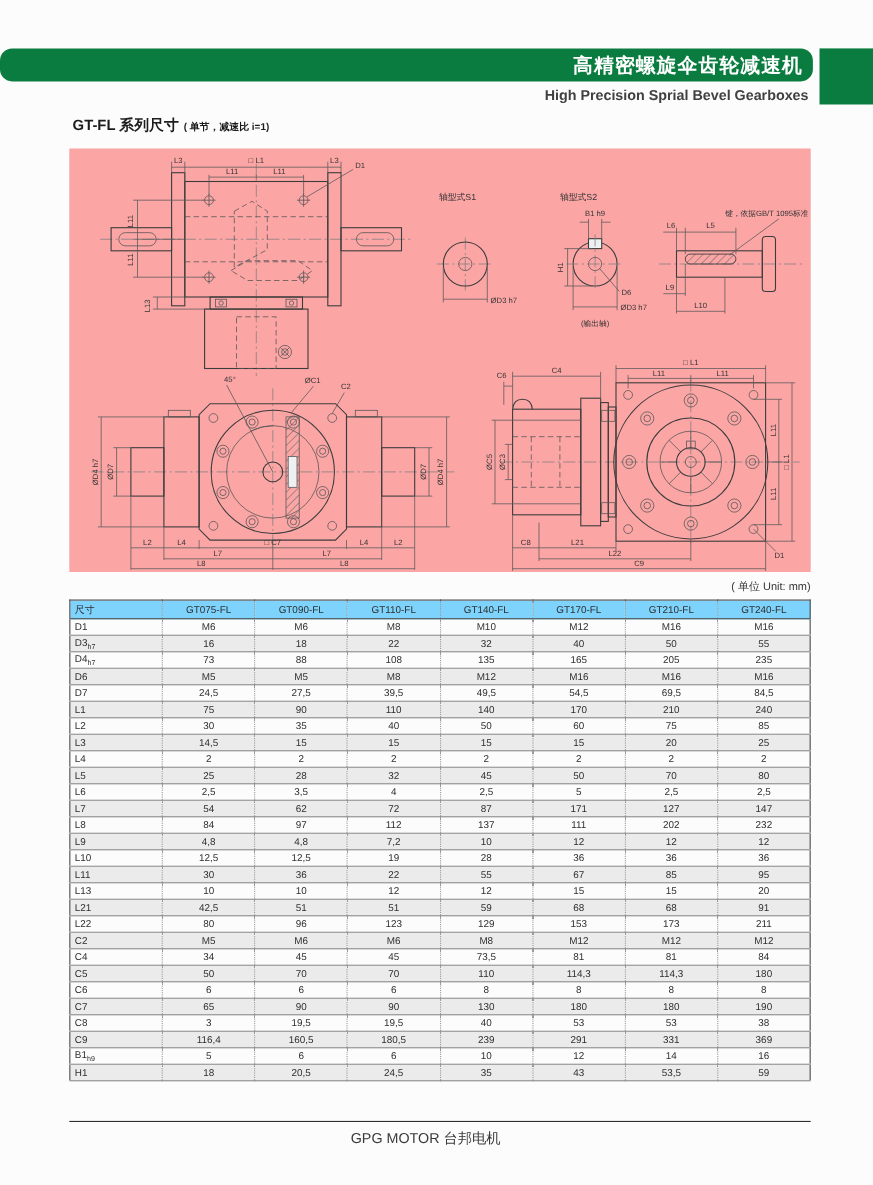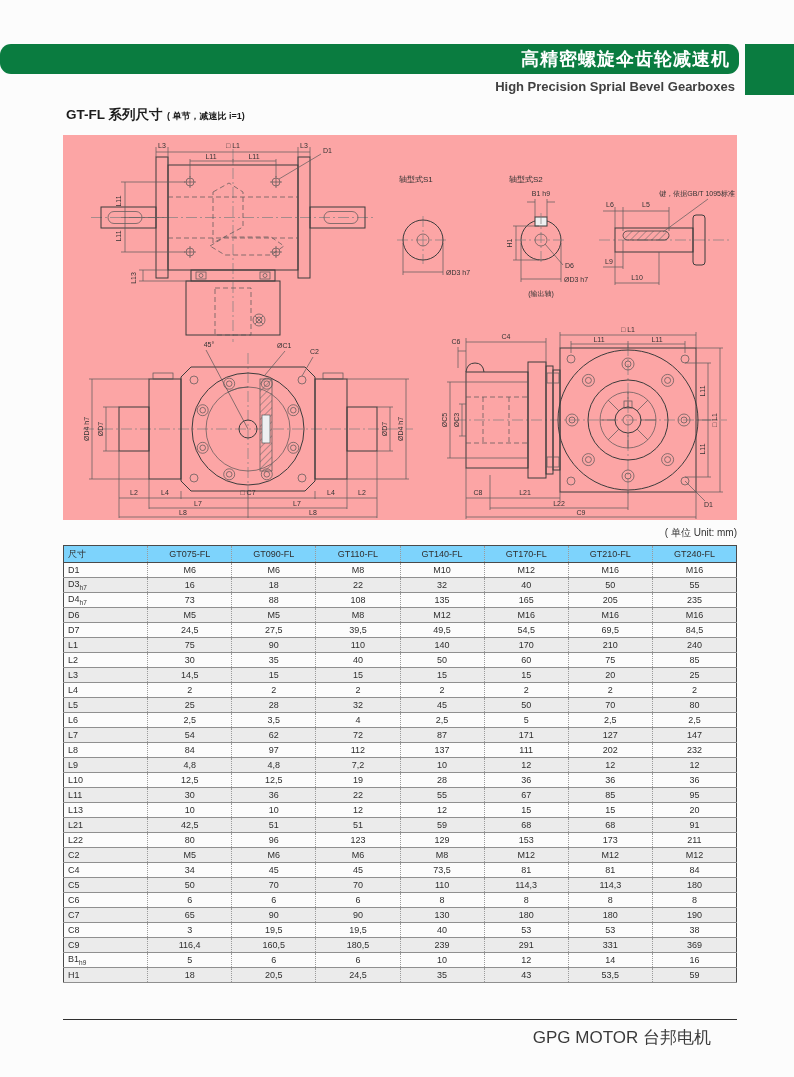--- a/index.html
+++ b/index.html
@@ -37,21 +37,21 @@
   tbody th,tbody td{height:14px;font-weight:normal;}
   tbody tr{border-bottom:1px solid #8f8f8f;}
   tbody tr:nth-child(even){background:#ebebeb;}
   th,td{padding:0;text-align:center;border-left:1px dotted #9a9a9a;}
   th:first-child,td:first-child{border-left:none;}
   tbody th{text-align:left;padding-left:4px;}
   thead th:first-child{text-align:left;padding-left:4px;}
   sub{font-size:6.5px;}
   
   .footer-line{position:absolute;top:1019px;left:63px;width:674px;border-top:1.5px solid #2f2f2f;}
-  .footer-text{position:absolute;top:1026px;left:63px;width:648px;text-align:right;font-size:17px;color:#3a3a3a;}
+  .footer-text{position:absolute;top:1026px;left:63px;width:648px;text-align:center;font-size:13px;color:#3a3a3a;}
 </style>
 </head>
 <body>
 
 <div class="green-bar">
   <span class="zh-title">高精密螺旋伞齿轮减速机</span>
 </div>
 <div class="green-square"></div>
 <div class="en-subtitle">High Precision Sprial Bevel Gearboxes</div>
 

